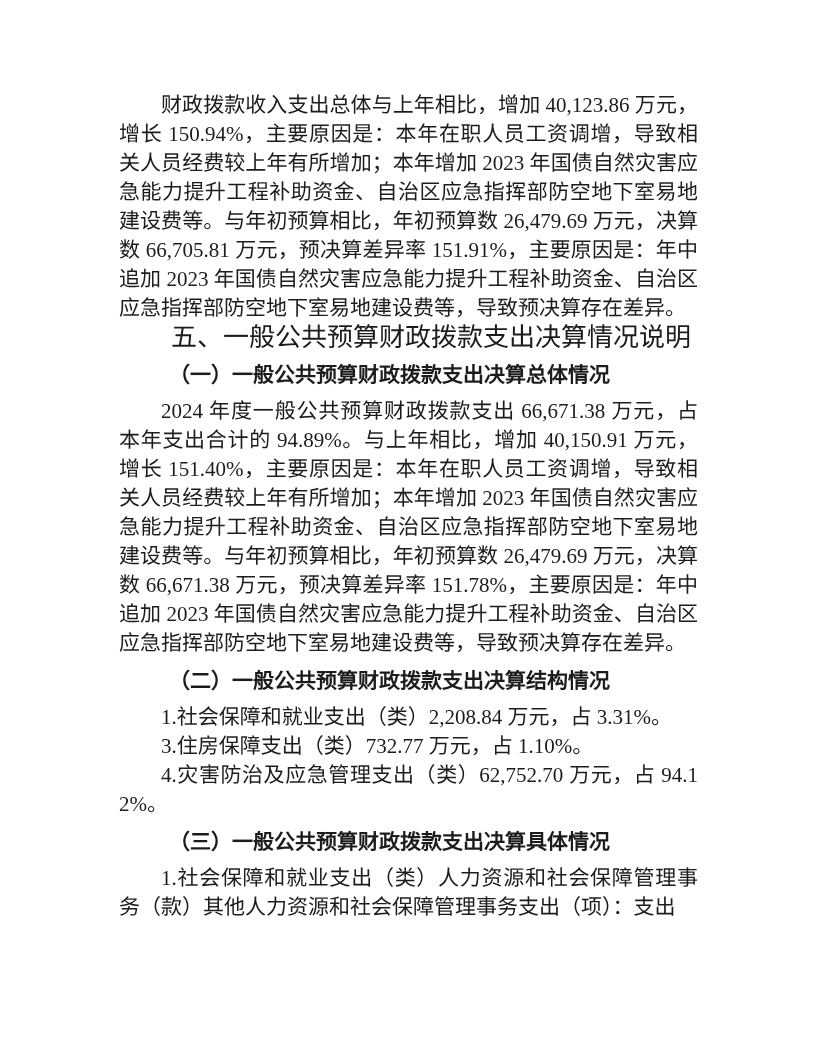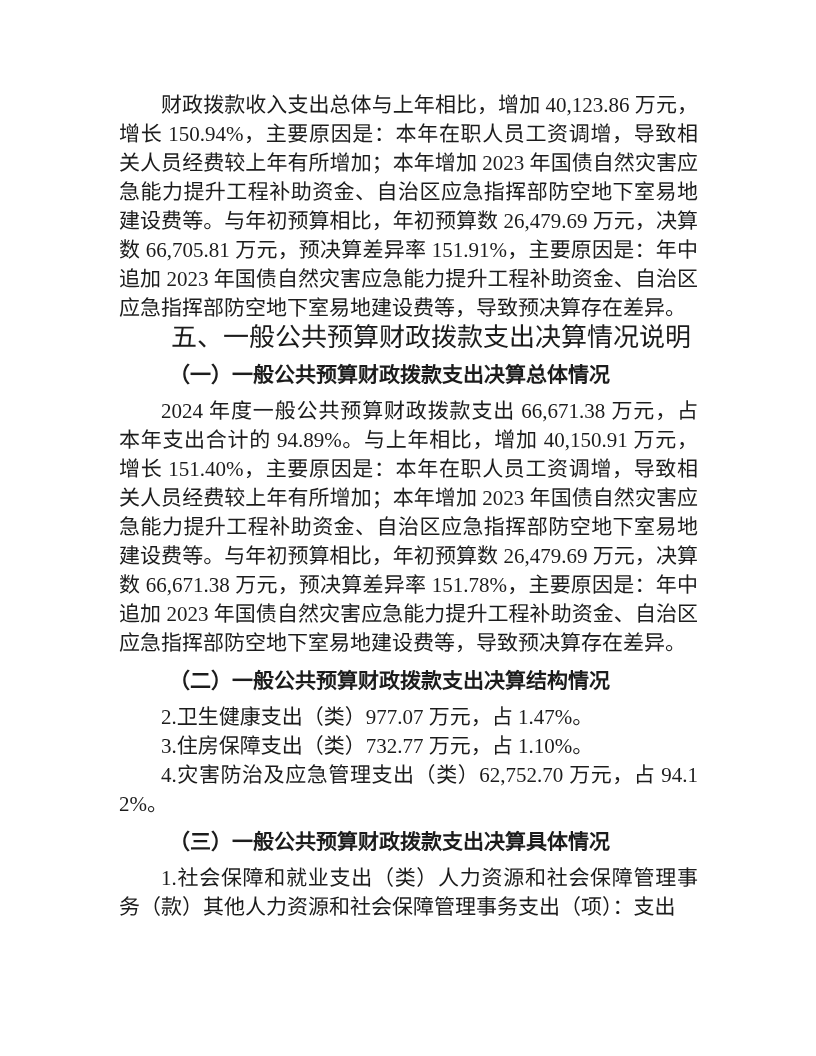--- a/index.html
+++ b/index.html
@@ -58,22 +58,22 @@
     <p class="para">财政拨款收入支出总体与上年相比，增加 40,123.86 万元，增长 150.94%，主要原因是：本年在职人员工资调增，导致相关人员经费较上年有所增加；本年增加 2023 年国债自然灾害应急能力提升工程补助资金、自治区应急指挥部防空地下室易地建设费等。与年初预算相比，年初预算数 26,479.69 万元，决算数 66,705.81 万元，预决算差异率 151.91%，主要原因是：年中追加 2023 年国债自然灾害应急能力提升工程补助资金、自治区应急指挥部防空地下室易地建设费等，导致预决算存在差异。</p>
 
     <p class="h-section">五、一般公共预算财政拨款支出决算情况说明</p>
 
     <p class="h-sub">（一）一般公共预算财政拨款支出决算总体情况</p>
 
     <p class="para">2024 年度一般公共预算财政拨款支出 66,671.38 万元，占本年支出合计的 94.89%。与上年相比，增加 40,150.91 万元，增长 151.40%，主要原因是：本年在职人员工资调增，导致相关人员经费较上年有所增加；本年增加 2023 年国债自然灾害应急能力提升工程补助资金、自治区应急指挥部防空地下室易地建设费等。与年初预算相比，年初预算数 26,479.69 万元，决算数 66,671.38 万元，预决算差异率 151.78%，主要原因是：年中追加 2023 年国债自然灾害应急能力提升工程补助资金、自治区应急指挥部防空地下室易地建设费等，导致预决算存在差异。</p>
 
     <p class="h-sub">（二）一般公共预算财政拨款支出决算结构情况</p>
 
+    <p class="para">1.社会保障和就业支出（类）2,208.84 万元，占 3.31%。</p>
 
-    <p class="para">2.卫生健康支出（类）977.07 万元，占 1.47%。</p>
 
     <p class="para">3.住房保障支出（类）732.77 万元，占 1.10%。</p>
 
     <p class="para">4.灾害防治及应急管理支出（类）62,752.70 万元，占 94.12%。</p>
 
     <p class="h-sub">（三）一般公共预算财政拨款支出决算具体情况</p>
 
     <p class="para">1.社会保障和就业支出（类）人力资源和社会保障管理事务（款）其他人力资源和社会保障管理事务支出（项）：支出</p>
 
   </div>

